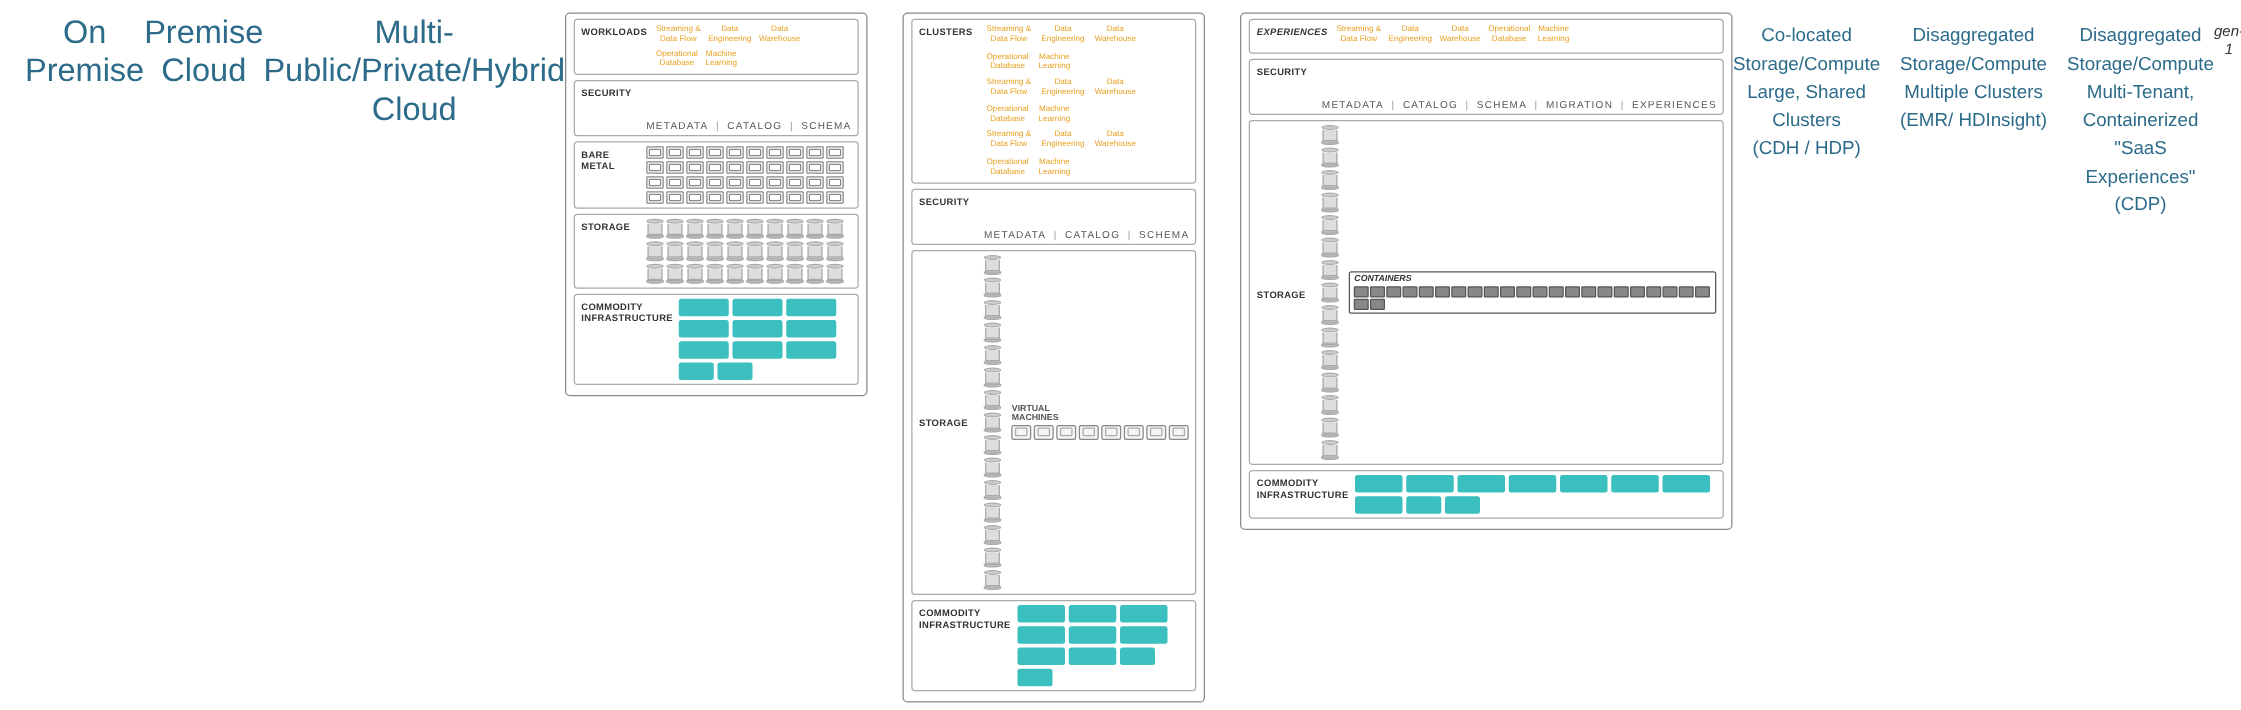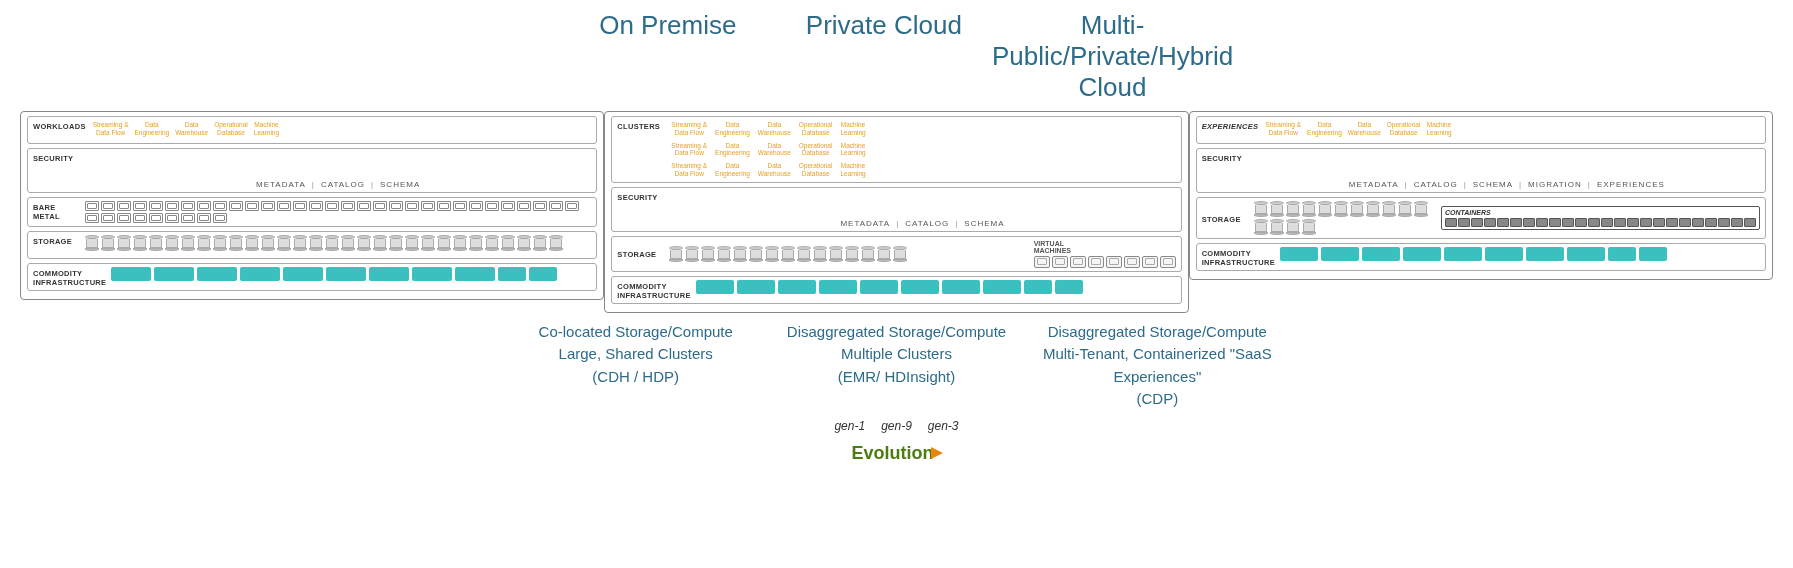--- a/index.html
+++ b/index.html
@@ -7,43 +7,41 @@
       font-family: Arial, sans-serif;
       background: #fff;
       width: 1793px;
       min-height: 568px;
       padding: 10px 20px 20px 20px;
       overflow-x: hidden;
     }
 
     .main-layout {
       display: flex;
-      flex-direction: column;
       width: 100%;
-      align-items: center;
     }
 
     
     .columns-header {
       display: flex;
       justify-content: space-around;
       margin-bottom: 8px;
     }
     .col-title {
       font-size: 26px;
       color: #2d6b8a;
       text-align: center;
       font-weight: normal;
       flex: 1;
     }
 
     
     .columns-body {
       display: flex;
-      gap: 0;
+      gap: 28px;
       width: 100%;
     }
 
     .column {
       flex: 1;
       display: flex;
       flex-direction: column;
       gap: 4px;
     }
 
@@ -336,21 +334,21 @@
       gap: 4px;
     }
   </style>
 </head>
 <body>
 
 <div class="main-layout">
 
   <div class="columns-header">
     <div class="col-title">On Premise</div>
-    <div class="col-title">Private Cloud</div>
+    <div class="col-title">Premise Cloud</div>
     <div class="col-title">Multi-Public/Private/Hybrid Cloud</div>
   </div>
 
   <div class="columns-body">
 
     <div class="column">
       <div class="diagram-box">
 
         <div class="diagram-row">
           <div class="row-label">WORKLOADS</div>

